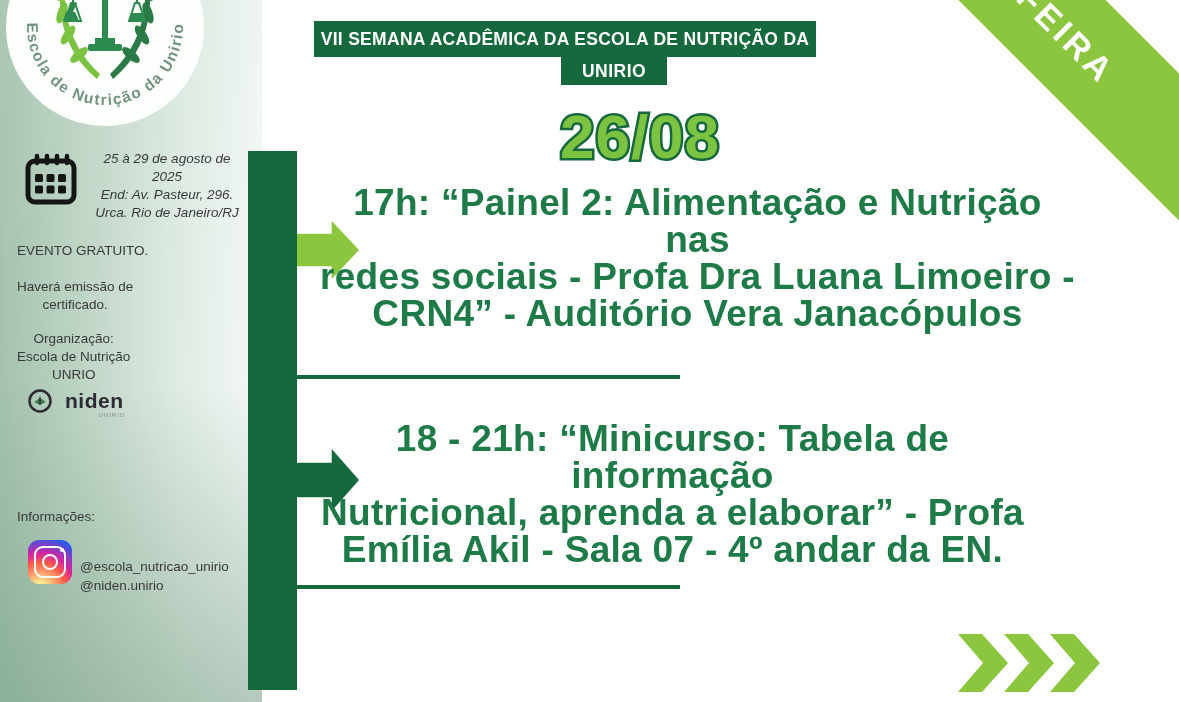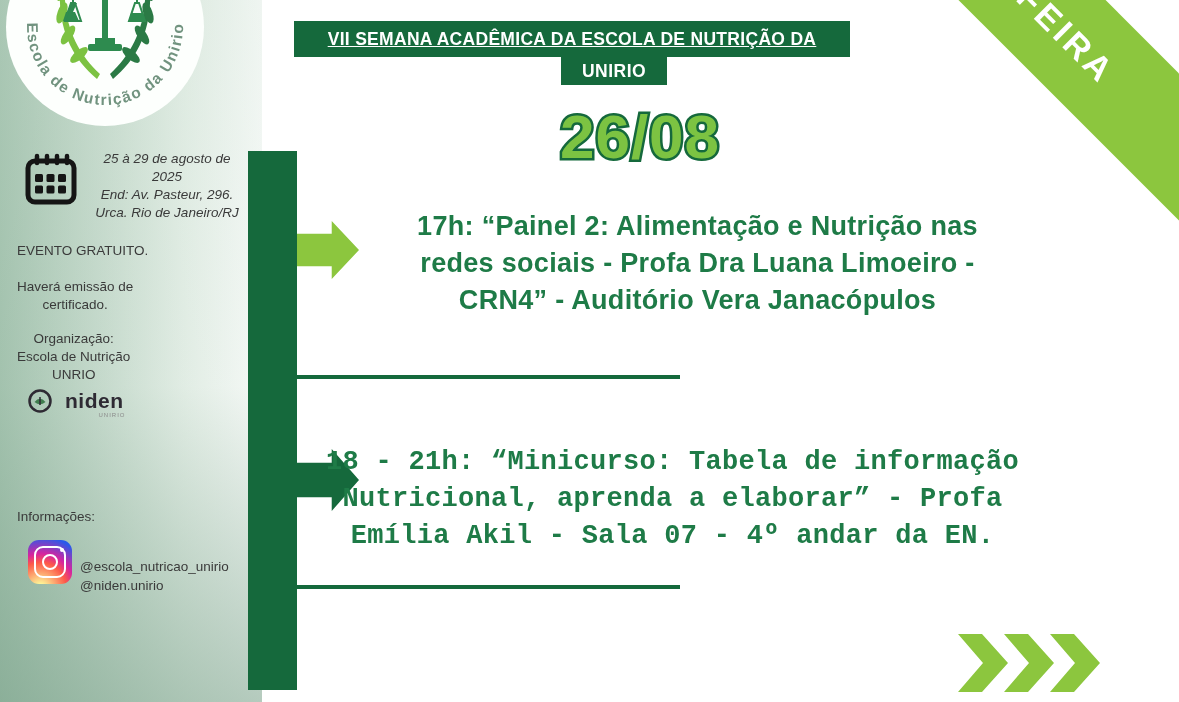--- a/index.html
+++ b/index.html
@@ -12,23 +12,23 @@
     background:
       linear-gradient(to top, rgba(120,160,136,0.55) 0%, rgba(160,195,172,0.10) 45%, rgba(190,215,198,0.25) 100%),
       linear-gradient(to right, #a3c2ae 0%, #e8f1ea 70%, #ffffff 100%);
   }
 
   
   .logo-emblem { position:absolute; left:5px; top:-73px; width:200px; height:200px; }
 
   
   .banner-line1 {
-    position:absolute; left:294px; top:21px; width:556px; height:36px;
+    position:absolute; left:314px; top:21px; width:502px; height:36px;
     background:#15693c; color:#fff; font-weight:bold; font-size:17.5px; letter-spacing:0.3px;
-    display:flex; align-items:center; justify-content:center; text-align:center;text-decoration:underline;
+    display:flex; align-items:center; justify-content:center; text-align:center;
   }
   .banner-line2 {
     position:absolute; left:561px; top:57px; width:106px; height:28px;
     background:#15693c; color:#fff; font-weight:bold; font-size:17.5px; letter-spacing:0.5px;
     display:flex; align-items:center; justify-content:center;
   }
 
   
   .ribbon {
     position:absolute; left:850px; top:16px; width:500px; height:104px;
@@ -48,25 +48,25 @@
   }
   .arrow-1 { top:221px; height:58px; background:#8cc63e; }
   .arrow-2 { top:449px; height:62px; background:#15693c; }
 
   
   .day-svg { position:absolute; left:535px; top:98px; width:210px; height:78px; }
   .day-svg text { font-family:"Liberation Sans", sans-serif; }
 
   
   .event-text {
-    position:absolute; color:#1e7b47; font-weight:bold; font-size:27px; line-height:37px;
-    letter-spacing:0.3px; text-align:center; white-space:pre-line;margin-top:24px;
+    position:absolute; color:#1e7b47; font-weight:bold; font-size:37px; line-height:37px;
+    letter-spacing:0.3px; text-align:center; white-space:pre-line;
   }
   .event-1 { left:320px; top:184px; width:755px; }
-  .event-2 { left:305px; top:420px; width:735px;font-family:Liberation Mono, monospace; }
+  .event-2 { left:305px; top:420px; width:735px; }
 
   
   .chevron {
     position:absolute; top:634px; width:50px; height:58px; background:#8cc63e;
     clip-path:polygon(0 0, 48% 0, 100% 50%, 48% 100%, 0 100%, 50% 50%);
   }
   .chev-1 { left:958px; } .chev-2 { left:1004px; } .chev-3 { left:1050px; }
 
   
   .side-text { position:absolute; left:17px; color:#3a3a3a; font-size:13.5px; line-height:18px; white-space:pre-line;text-align:center; }

